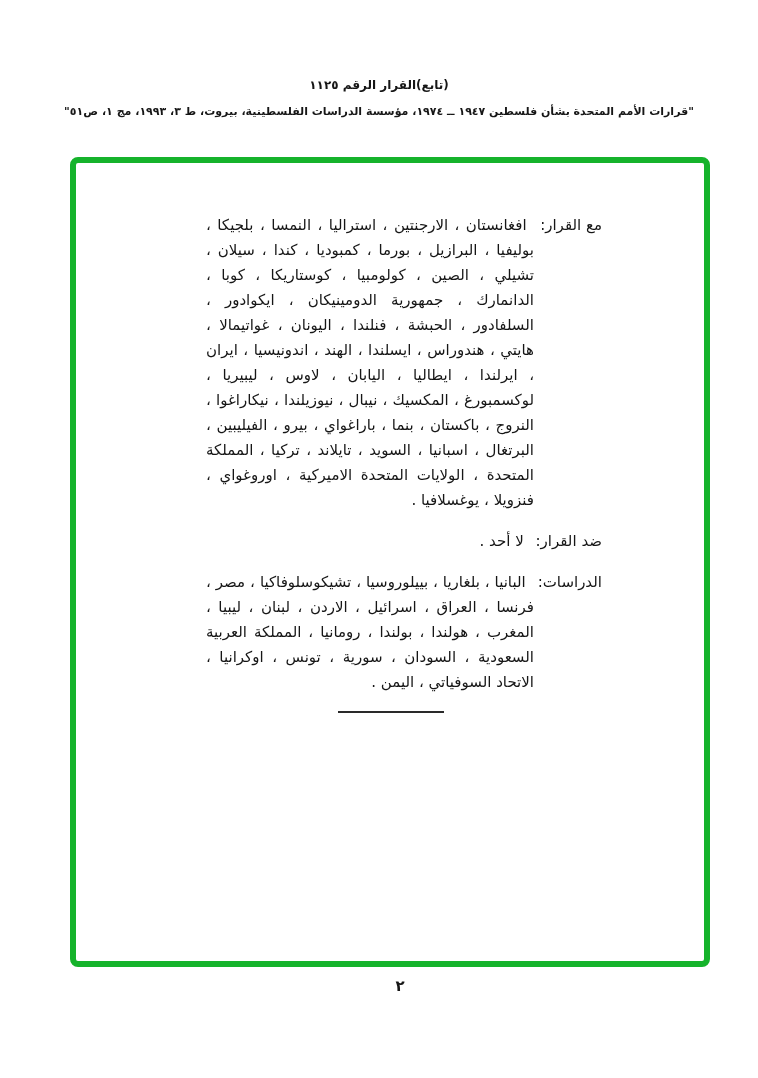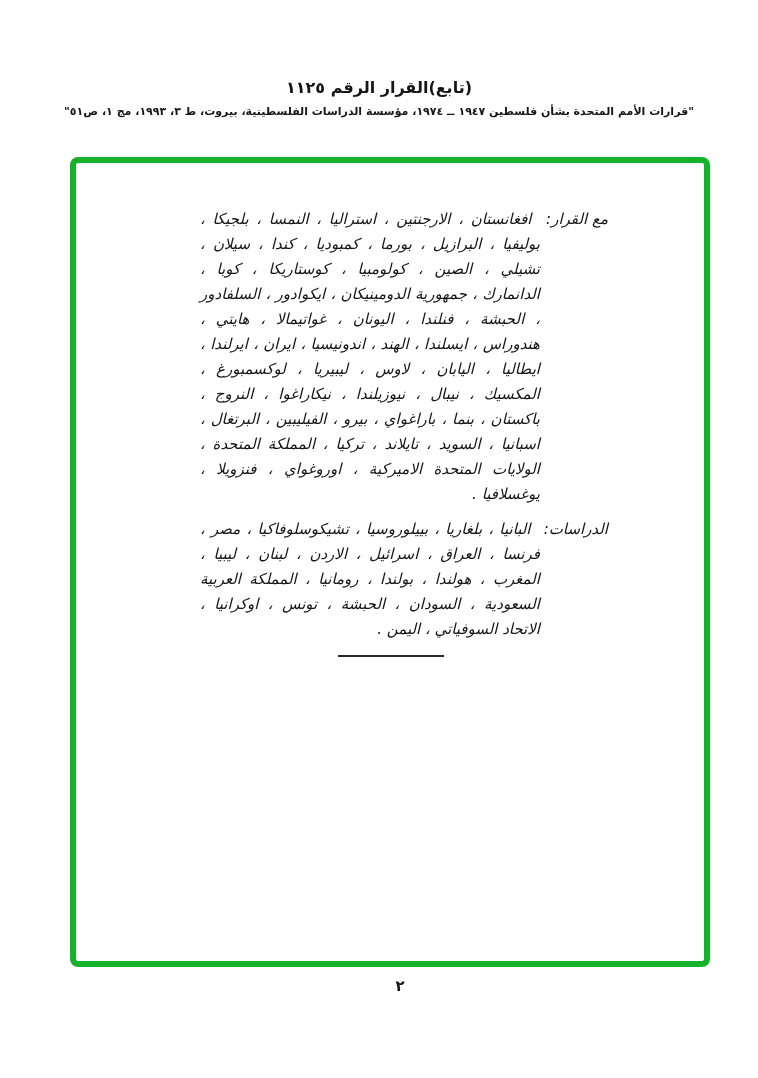--- a/index.html
+++ b/index.html
@@ -10,21 +10,21 @@
     background: var(--paper, #ffffff);
     color: var(--ink, #161616);
     font-family: "DejaVu Sans", sans-serif;
     overflow: hidden;
   }
   .title {
     position: absolute;
     top: 78px; left: 0; right: 0;
     text-align: center;
     direction: rtl;
-    font-size: 16px;
+    font-size: 12px;
     font-weight: bold;
     letter-spacing: 0.5px;
   }
   .subtitle {
     position: absolute;
     top: 105px; left: 0; right: 0;
     text-align: center;
     direction: rtl;
     font-size: 11px;
     font-weight: bold;
@@ -41,25 +41,24 @@
   .vote-record {
     position: absolute;
     top: 34px; right: 86px;
     width: 428px;
     direction: rtl;
     text-align: right;
     font-size: 15px;
     line-height: 25px;
   }
   .para {
-    margin: 10px;
+    margin: 16px;
     padding-right: 68px;
     text-indent: -68px;
     text-align: justify;
-    font-style: italic;
   }
   .para .label {
     display: inline-block;
     min-width: 56px;
     text-indent: 0;
   }
   .para .colon { padding-left: 7px; }
   .section-divider {
     width: 106px;
     height: 2px;
@@ -86,24 +85,28 @@
   <div class="subtitle">"قرارات الأمم المتحدة بشأن فلسطين ١٩٤٧ ــ ١٩٧٤، مؤسسة الدراسات الفلسطينية، بيروت، ط ٣، ١٩٩٣، مج ١، ص٥١"</div>
 
   <div class="green-frame">
     <div class="vote-record">
 
       <p class="para">
         <span class="label">مع القرار</span><span class="colon">:</span>
         <span>افغانستان ، الارجنتين ، استراليا ، النمسا ، بلجيكا ، بوليفيا ، البرازيل ، بورما ، كمبوديا ، كندا ، سيلان ، تشيلي ، الصين ، كولومبيا ، كوستاريكا ، كوبا ، الدانمارك ، جمهورية الدومينيكان ، ايكوادور ، السلفادور ، الحبشة ، فنلندا ، اليونان ، غواتيمالا ، هايتي ، هندوراس ، ايسلندا ، الهند ، اندونيسيا ، ايران ، ايرلندا ، ايطاليا ، اليابان ، لاوس ، ليبيريا ، لوكسمبورغ ، المكسيك ، نيبال ، نيوزيلندا ، نيكاراغوا ، النروج ، باكستان ، بنما ، باراغواي ، بيرو ، الفيليبين ، البرتغال ، اسبانيا ، السويد ، تايلاند ، تركيا ، المملكة المتحدة ، الولايات المتحدة الاميركية ، اوروغواي ، فنزويلا ، يوغسلافيا .</span>
       </p>
 
+      <p class="para">
+        <span class="label">ضد القرار</span><span class="colon">:</span>
+        <span>لا أحد .</span>
+      </p>
 
       <p class="para">
         <span class="label">الدراسات</span><span class="colon">:</span>
-        <span>البانيا ، بلغاريا ، بييلوروسيا ، تشيكوسلوفاكيا ، مصر ، فرنسا ، العراق ، اسرائيل ، الاردن ، لبنان ، ليبيا ، المغرب ، هولندا ، بولندا ، رومانيا ، المملكة العربية السعودية ، السودان ، الحبشة ، تونس ، اوكرانيا ، الاتحاد السوفياتي ، اليمن .</span>
+        <span>البانيا ، بلغاريا ، بييلوروسيا ، تشيكوسلوفاكيا ، مصر ، فرنسا ، العراق ، اسرائيل ، الاردن ، لبنان ، ليبيا ، المغرب ، هولندا ، بولندا ، رومانيا ، المملكة العربية السعودية ، السودان ، سورية ، تونس ، اوكرانيا ، الاتحاد السوفياتي ، اليمن .</span>
       </p>
 
       <div class="section-divider"></div>
 
     </div>
   </div>
 
   <div class="page-number">٢</div>
 
 </div>

